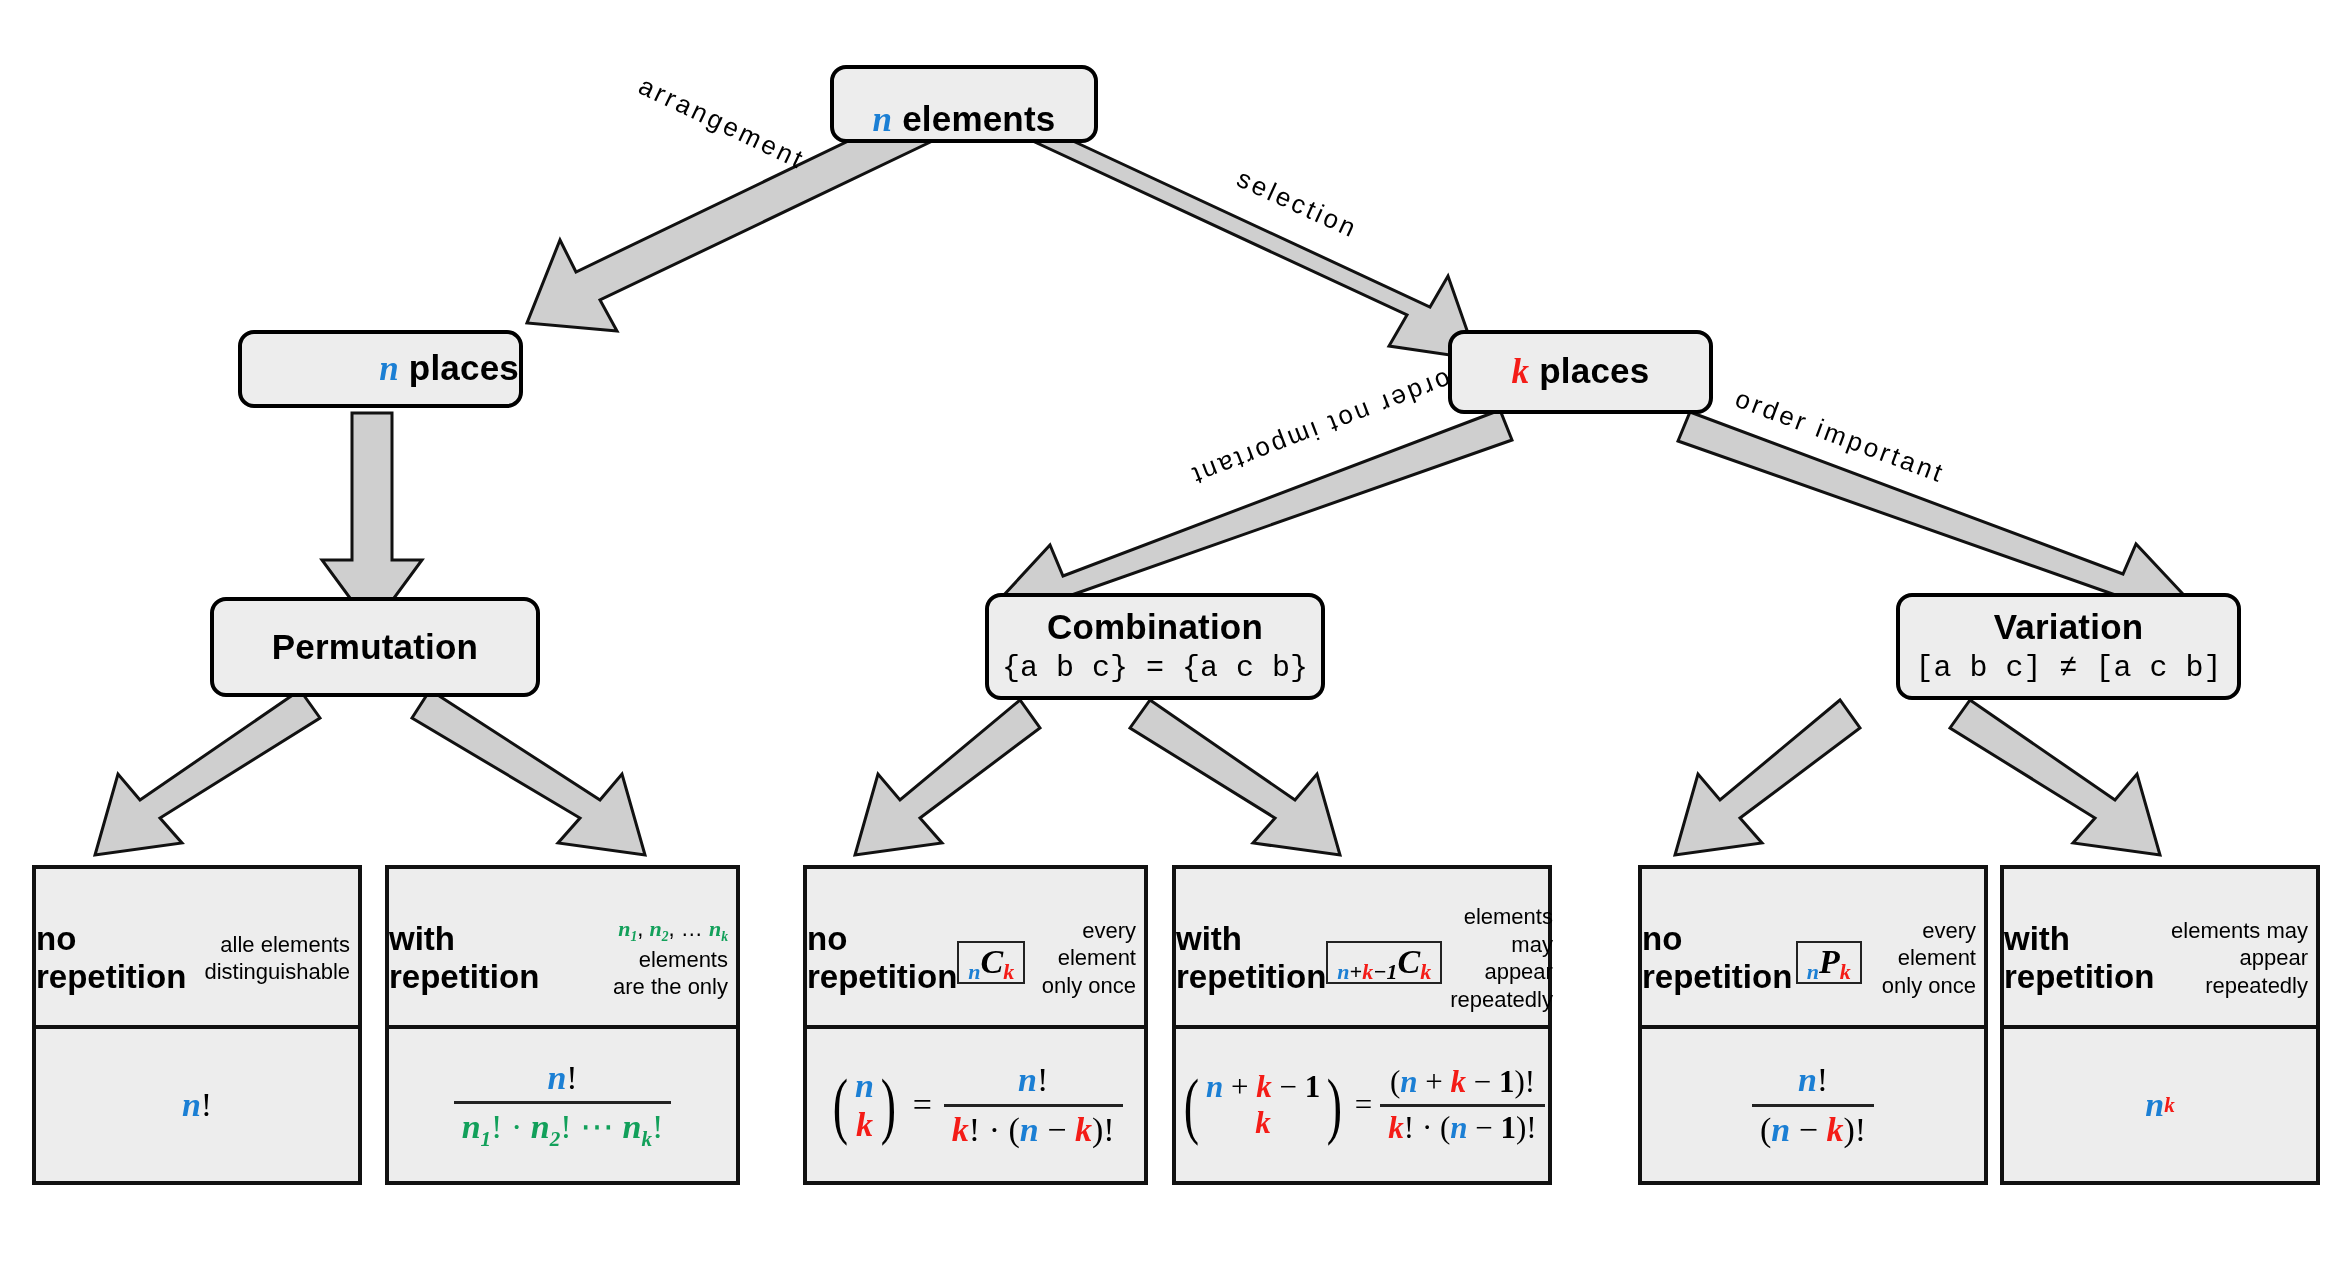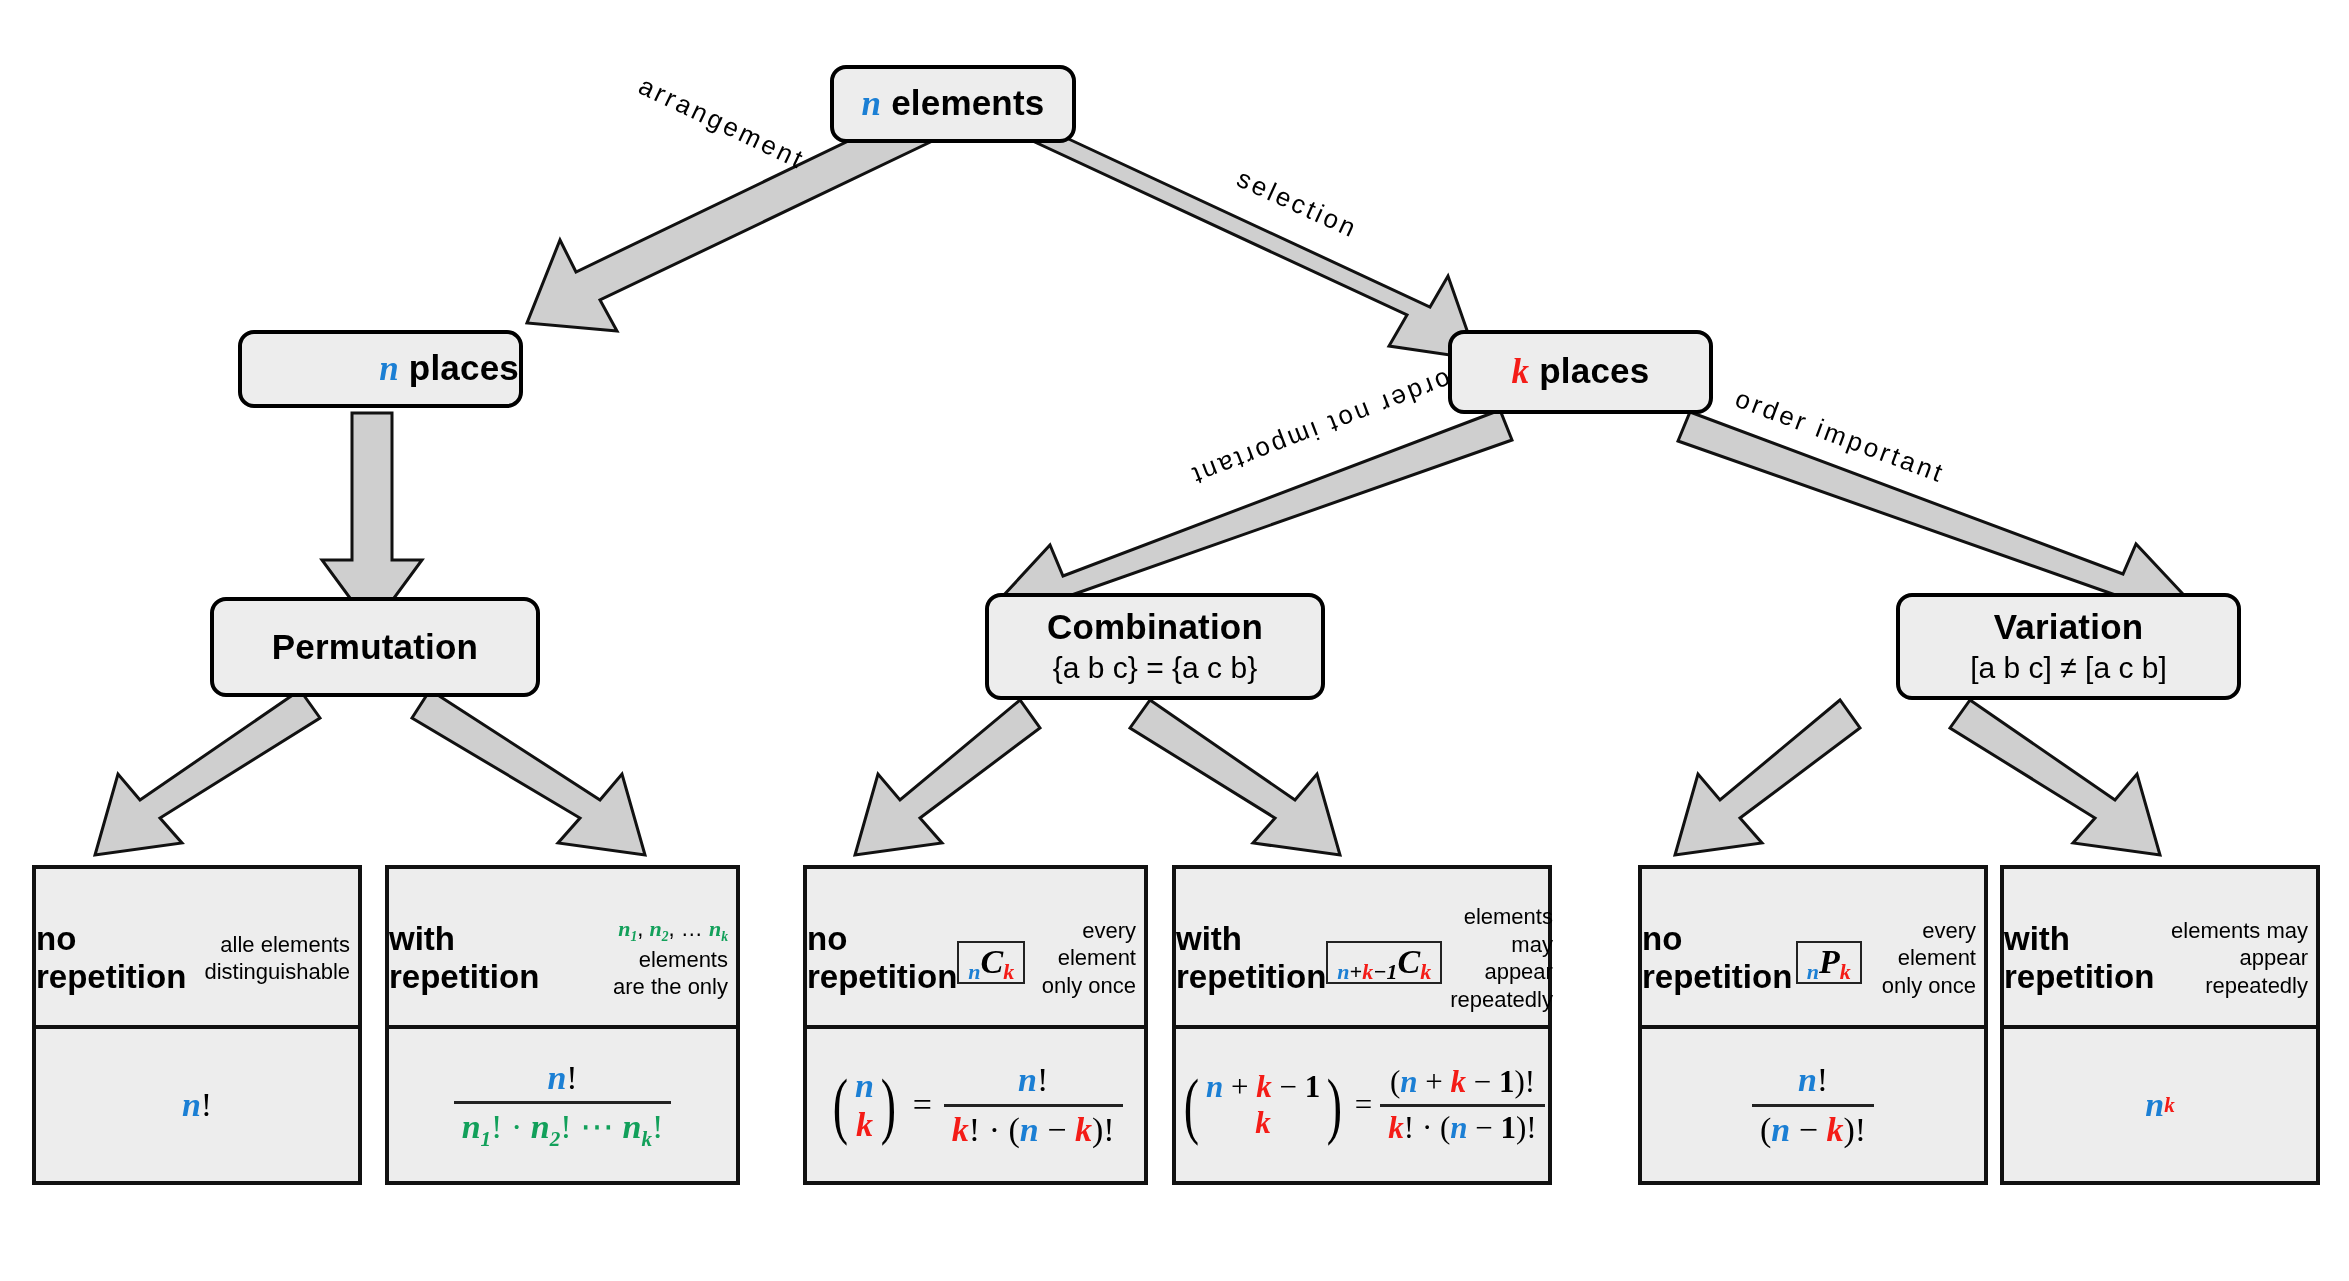--- a/index.html
+++ b/index.html
@@ -6,21 +6,21 @@
   body{width:2349px;height:1281px;position:relative;overflow:hidden;
        font-family:"Liberation Sans",sans-serif;color:#000;}
   #stage{position:absolute;inset:0;}
   svg.edges{position:absolute;left:0;top:0;width:2349px;height:1281px;}
 
   .node{position:absolute;box-sizing:border-box;background:#ededed;
         border:4px solid #000;border-radius:16px;
         display:flex;flex-direction:column;align-items:center;justify-content:center;
         text-align:center;}
   .node .title{font-weight:bold;font-size:35px;line-height:1.1;letter-spacing:.2px;}
-  .node .sub{font-size:30px;font-family:Liberation Sans, sans-serif;margin-top:4px;}
+  .node .sub{font-size:30px;font-family:Liberation Mono, monospace;margin-top:4px;}
 
   .leaf{position:absolute;box-sizing:border-box;background:#ededed;
         border:4px solid #111;display:flex;flex-direction:column;}
   .leaf .upper{flex:1 1 auto;display:flex;align-items:center;
                padding-top:22px;box-sizing:border-box;}
   .leaf .head{font-weight:bold;font-size:33px;line-height:1.15;}
   .leaf .desc{font-size:22px;line-height:1.25;text-align:right;margin-top:auto;
               margin-bottom:auto;padding:0 8px;}
   .leaf .formula{border-top:4px solid #111;height:152px;display:flex;
                  align-items:center;justify-content:center;font-size:34px;
@@ -94,21 +94,21 @@
   <div class="edgelabel" style="left:1245px;top:163px;transform:rotate(24.5deg);">
     <span>selection</span>
   </div>
   <div class="edgelabel" style="left:1455px;top:393px;transform:rotate(159deg);">
     <span>order not important</span>
   </div>
   <div class="edgelabel" style="left:1742px;top:383px;transform:rotate(20.5deg);">
     <span>order important</span>
   </div>
 
-  <div class="node" style="left:830px;top:65px;width:246px;height:78px;">
+  <div class="node" style="left:830px;top:65px;width:268px;height:78px;justify-content:flex-end;">
     <div class="title">
       <span class="mi blue">n</span>
       <span>elements</span>
     </div>
   </div>
 
   <div class="node" style="left:238px;top:330px;width:285px;height:78px;align-items:flex-end;">
     <div class="title">
       <span class="mi blue">n</span>
       <span>places</span>

